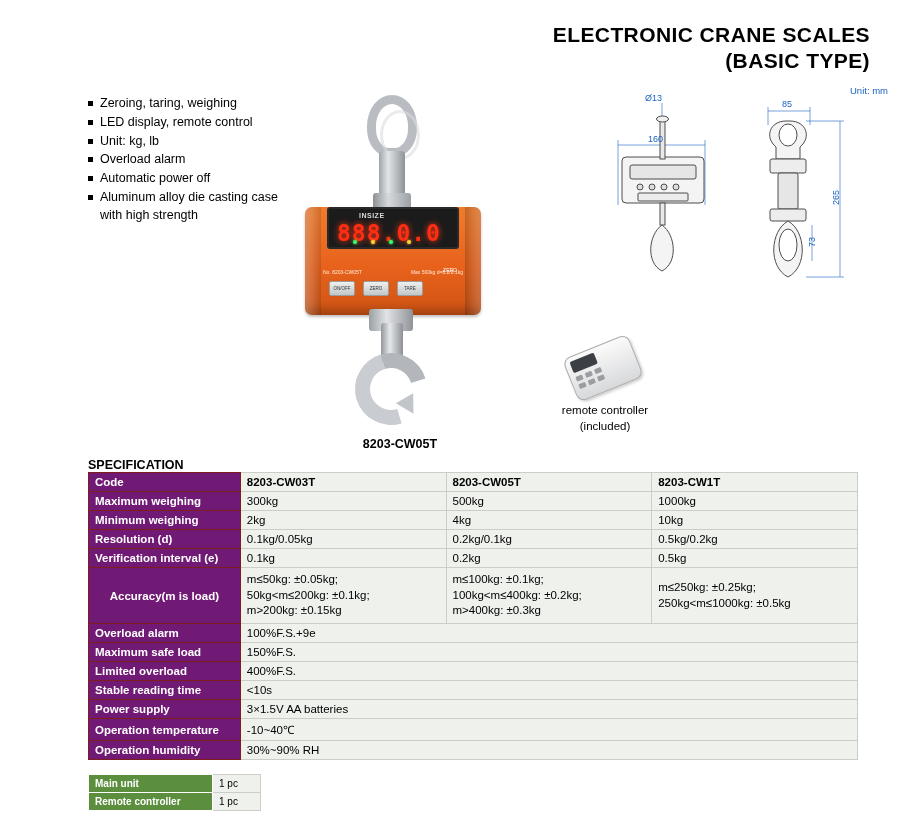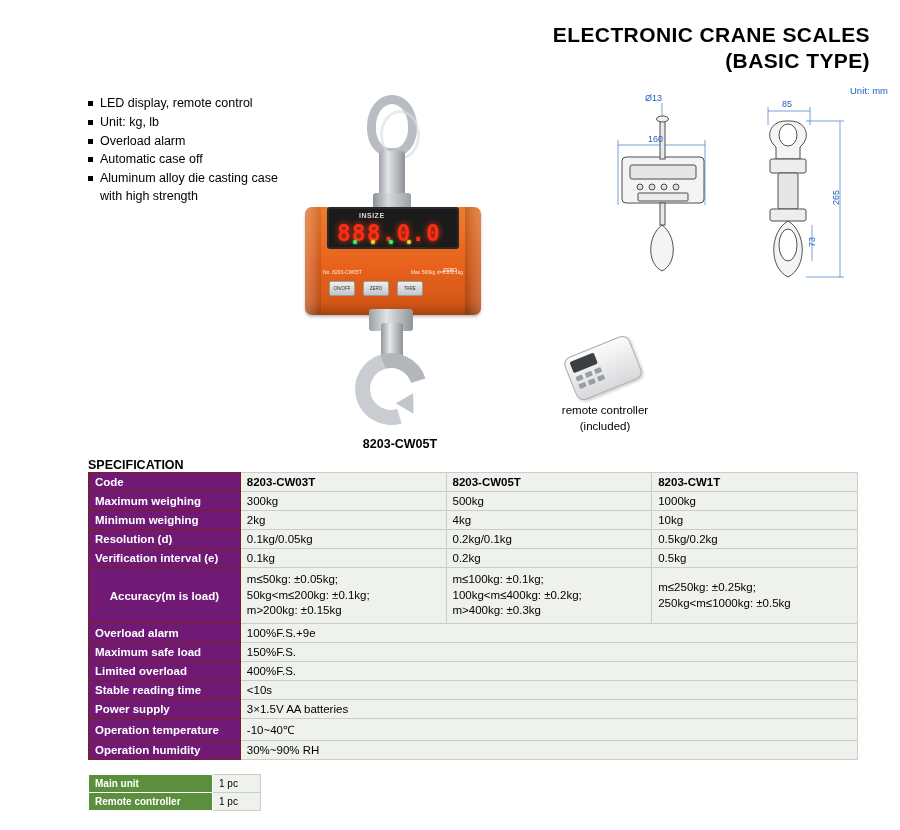--- a/index.html
+++ b/index.html
@@ -396,24 +396,25 @@
 </style>
 </head>
 <body>
 
 <div class="header">
   <div class="line">ELECTRONIC CRANE SCALES</div>
   <div class="line">(BASIC TYPE)</div>
 </div>
 
 <div class="features">
+  <div class="feat"><span>Zeroing, taring, weighing</span></div>
   <div class="feat"><span>LED display, remote control</span></div>
   <div class="feat"><span>Unit: kg, lb</span></div>
   <div class="feat"><span>Overload alarm</span></div>
-  <div class="feat"><span>Automatic case off</span></div>
+  <div class="feat"><span>Automatic power off</span></div>
   <div class="feat">
     <span>Aluminum alloy die casting case</span>
     <span class="cont">with high strength</span>
   </div>
 </div>
 
 <div class="product">
   <div class="shackle">
     <div class="ring"></div>
     <div class="stem"></div>

